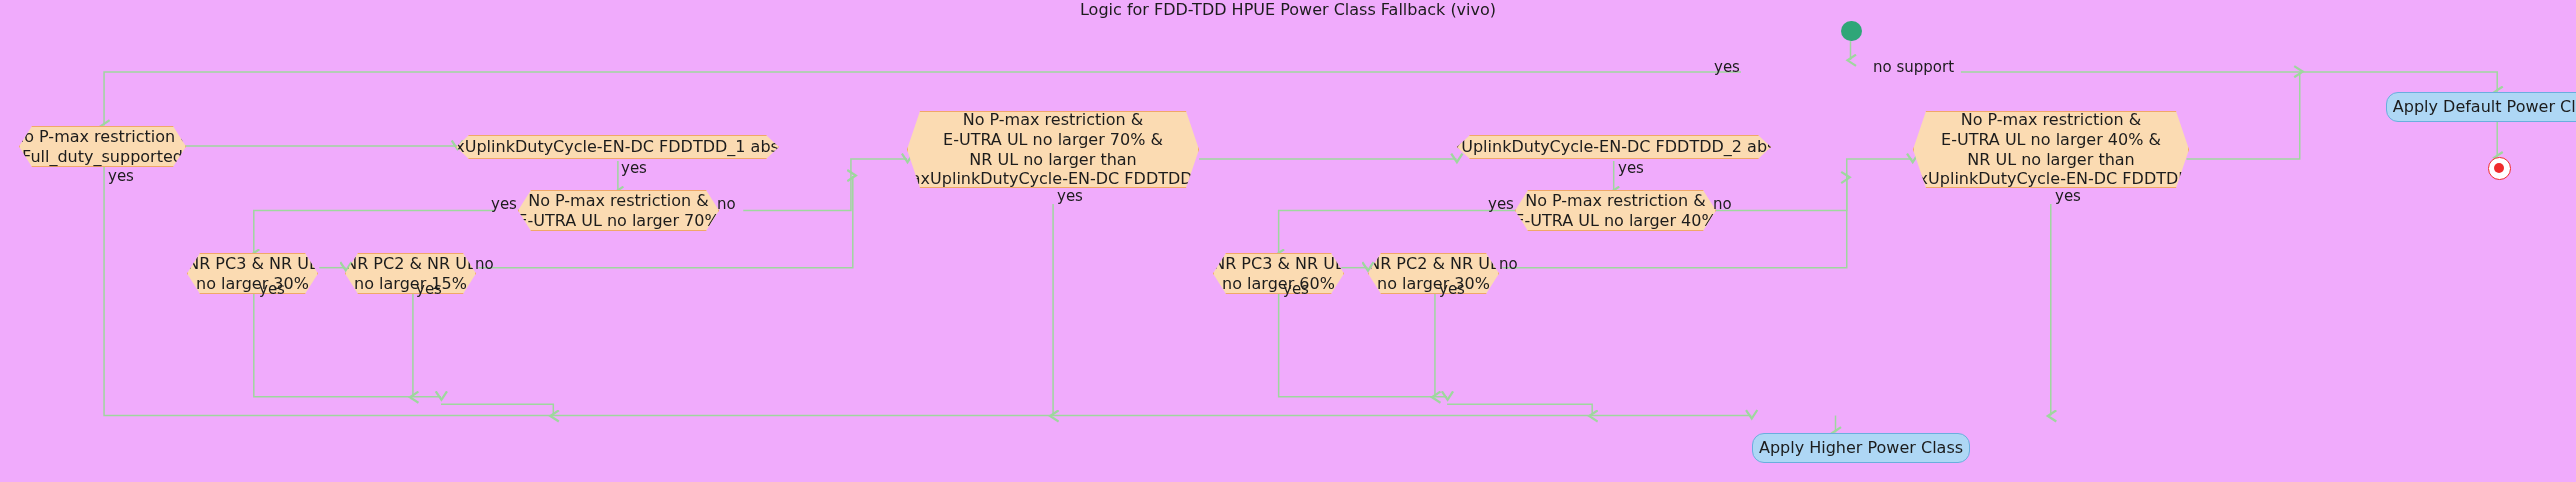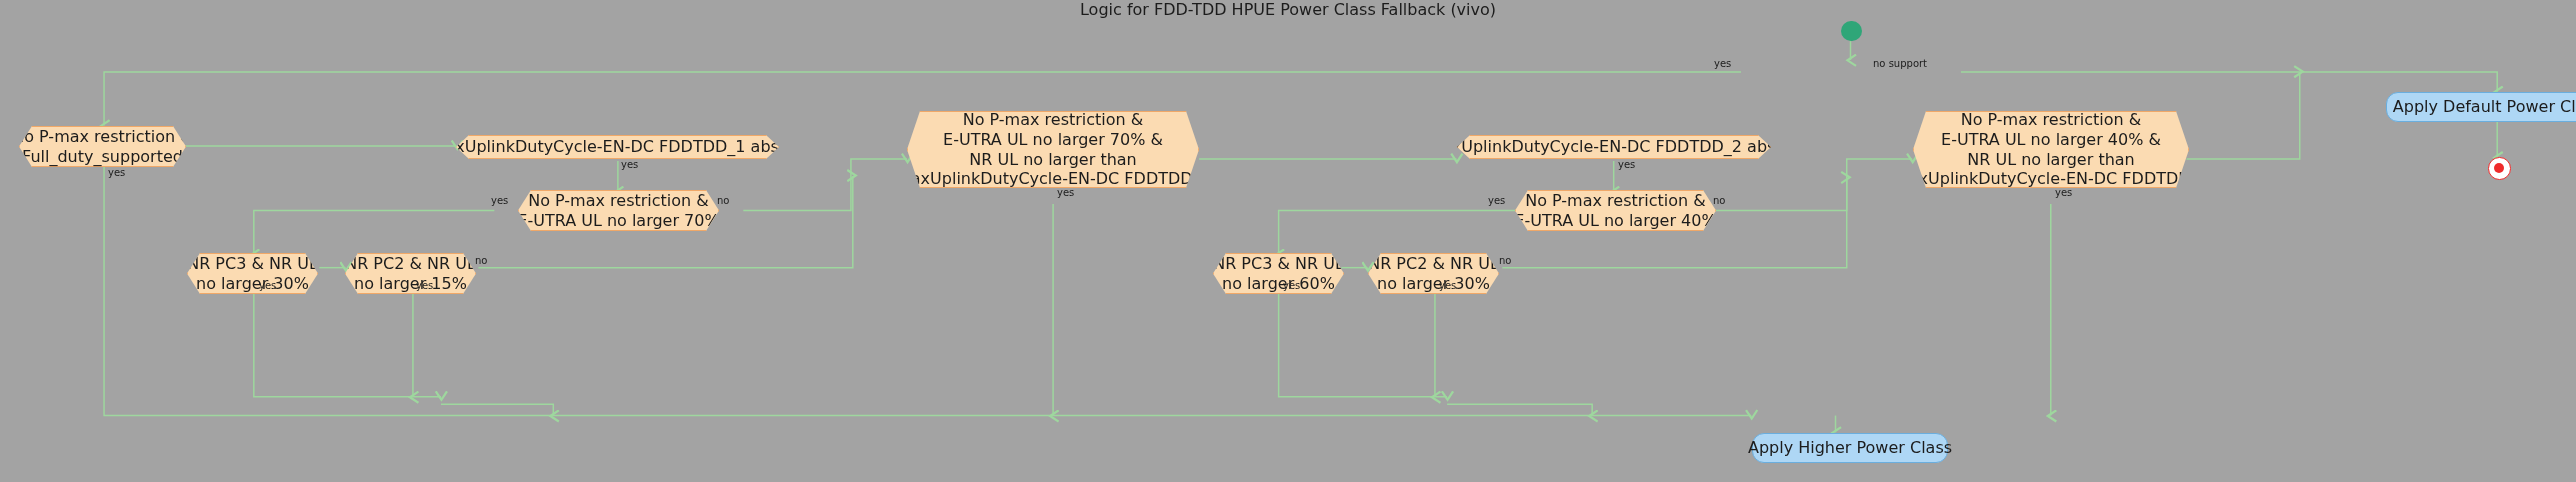--- a/index.html
+++ b/index.html
@@ -1,27 +1,27 @@
 <!DOCTYPE html>
 <html style="font-size:15px"><head>
 <meta charset="utf-8">
 <style>
   html,body{margin:0;padding:0;background:#ffffff;}
   body{font-family:"DejaVu Sans","Liberation Sans",sans-serif;}
-  #canvas{position:relative;width:2576px;height:482px;background:#a3a3a3;overflow:hidden;}
+  #canvas{position:relative;width:2576px;height:482px;background:#f0abfc;overflow:hidden;}
   .title{position:absolute;left:0;top:0;width:2576px;text-align:center;font-size:16px;color:#1c1c1c;}
   svg.wires{position:absolute;left:0;top:0;width:2576px;height:482px;}
   .node{position:absolute;box-sizing:border-box;display:flex;align-items:center;justify-content:center;text-align:center;color:#1c1c1c;font-size:16px;line-height:1.22;white-space:pre;}
   .hex{background:#fbdbb2;border:0.9px solid #f0a868;
        clip-path:polygon(13px 0,calc(100% - 13px) 0,100% 50%,calc(100% - 13px) 100%,13px 100%,0 50%);}
   .act{background:#aed7f5;border:0.9px solid #6aaede;border-radius:12px;}
   .start{position:absolute;width:20.6px;height:20.6px;border-radius:50%;background:#2fa678;}
   .endo{position:absolute;width:20.6px;height:20.6px;border-radius:50%;border:1.9px solid #ef2b2b;background:#fff;display:flex;align-items:center;justify-content:center;}
   .endi{width:10.3px;height:10.3px;border-radius:50%;background:#ef2b2b;}
-  .elabel{position:absolute;font-size:10px;color:#1c1c1c;white-space:pre;}
+  .elabel{position:absolute;font-size:15px;color:#1c1c1c;white-space:pre;}
 </style>
 </head>
 <body>
 
 <div id="canvas">
 
   <div class="title">Logic for FDD-TDD HPUE Power Class Fallback (vivo)</div>
 
   <svg class="wires" viewBox="0 0 2750 515">
     <defs>
@@ -124,21 +124,21 @@
 E-UTRA UL no larger 40% &amp;
 NR UL no larger than
 maxUplinkDutyCycle-EN-DC FDDTDD_2</div>
 
   <div class="node act" style="left:2386px;top:92px;width:223px;height:30px;">Apply Default Power Class</div>
 
   <div class="endo" style="left:2488px;top:157px;">
     <div class="endi"></div>
   </div>
 
-  <div class="node act" style="left:1752px;top:433px;width:196px;height:30px;">Apply Higher Power Class</div>
+  <div class="node act" style="left:1752px;top:433px;width:218px;height:30px;">Apply Higher Power Class</div>
 
   <div class="elabel" style="left:1714px;top:58px;">yes</div>
   <div class="elabel" style="left:1873px;top:58px;">no support</div>
   <div class="elabel" style="left:108px;top:167px;">yes</div>
   <div class="elabel" style="left:621px;top:159px;">yes</div>
   <div class="elabel" style="left:491px;top:195px;">yes</div>
   <div class="elabel" style="left:717px;top:195px;">no</div>
   <div class="elabel" style="left:259px;top:280px;">yes</div>
   <div class="elabel" style="left:475px;top:255px;">no</div>
   <div class="elabel" style="left:416px;top:280px;">yes</div>

